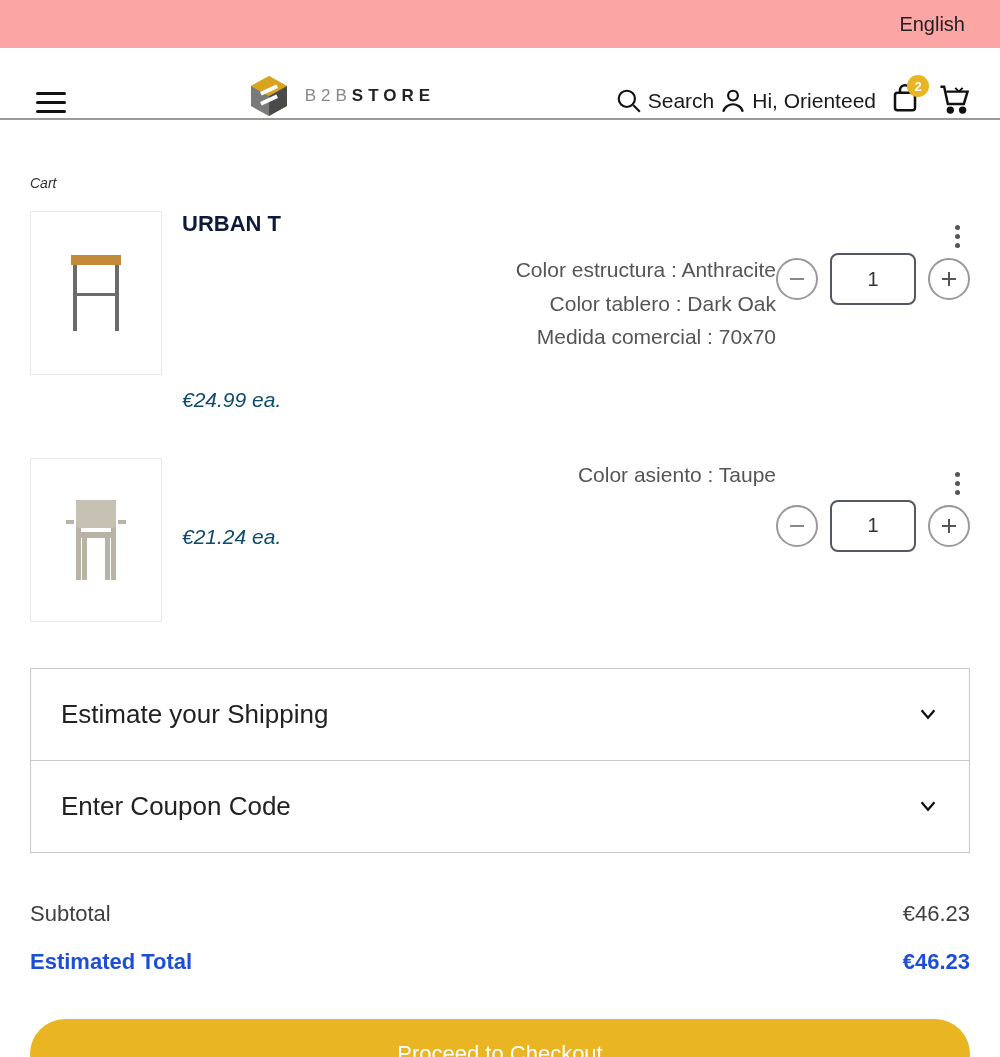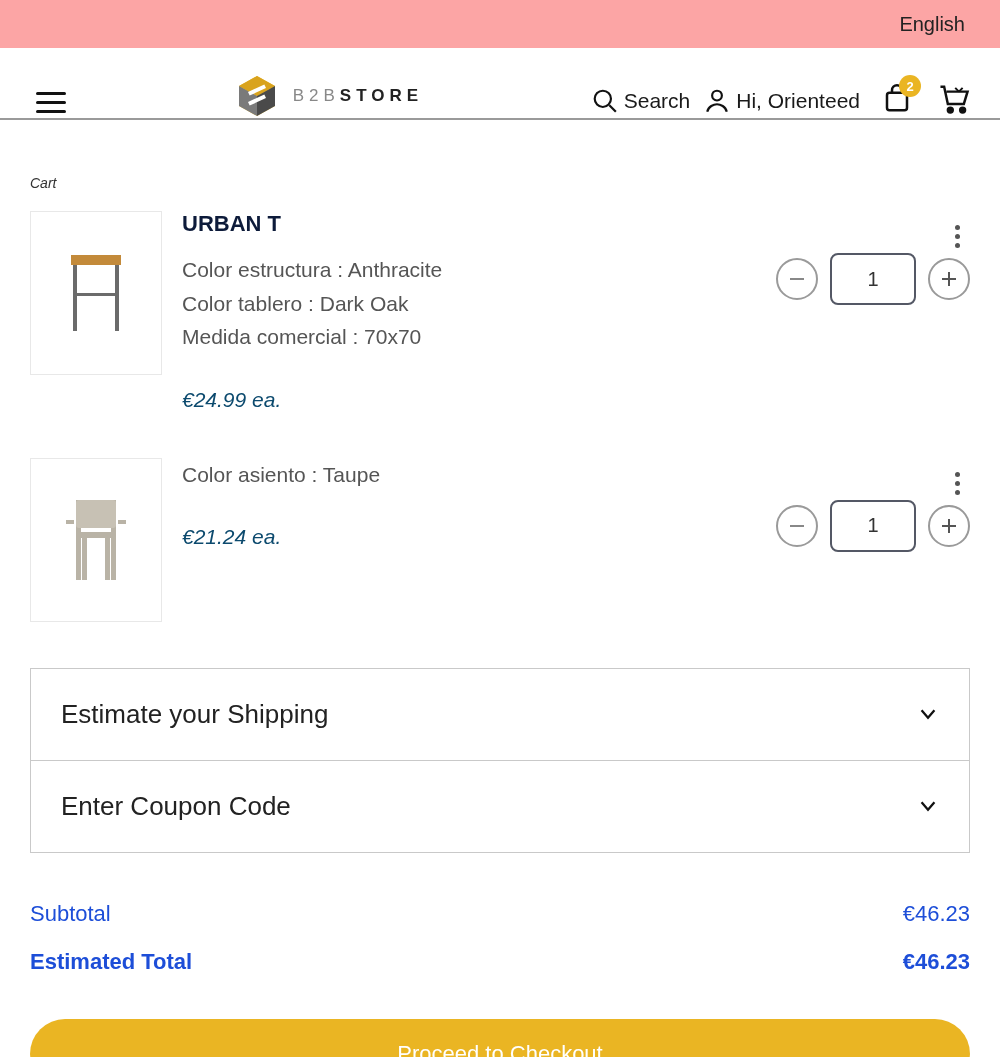--- a/index.html
+++ b/index.html
@@ -37,21 +37,21 @@
   .logo-text {
     font-size: 17px;
     letter-spacing: 5px;
     font-weight: 600;
     color: #222;
   }
   .logo-text .b2b { color: #888; font-weight: 500; letter-spacing: 5px; }
   .header-actions {
     display: flex;
     align-items: center;
-    gap: 8px;
+    gap: 0;
   }
   .search-group, .user-group {
     display: flex;
     align-items: center;
     gap: 6px;
     font-size: 21px;
     color: #1a1a1a;
   }
   .user-group { margin-left: 6px; }
   .bag-wrap { position: relative; margin-left: 14px; }
@@ -109,20 +109,21 @@
   .item-name {
     font-size: 22px;
     font-weight: 800;
     color: #0d1b3a;
     margin-bottom: 16px;
   }
   .item-attr {
     font-size: 21px;
     color: #555;
     line-height: 1.6;
+    text-align: right;
   }
   .item-price {
     font-size: 21px;
     color: #0c4a6e;
     margin-top: 34px;
     font-style: italic;
   }
   .qty-group {
     display: flex;
     align-items: center;
@@ -172,21 +173,21 @@
     color: #222;
     cursor: pointer;
   }
   .accordion-row + .accordion-row { border-top: 1px solid #c9c9c9; }
 
   .totals { margin-top: 48px; }
   .total-line {
     display: flex;
     justify-content: space-between;
     font-size: 22px;
-    color: #1d4ed8;
+    color: #404040;
     margin-bottom: 22px;
   }
   .total-line.bold { font-weight: 700; color: #1d4ed8; }
 
   .checkout-btn {
     width: 100%;
     background: #eab523;
     color: #fff;
     font-size: 22px;
     font-weight: 400;

